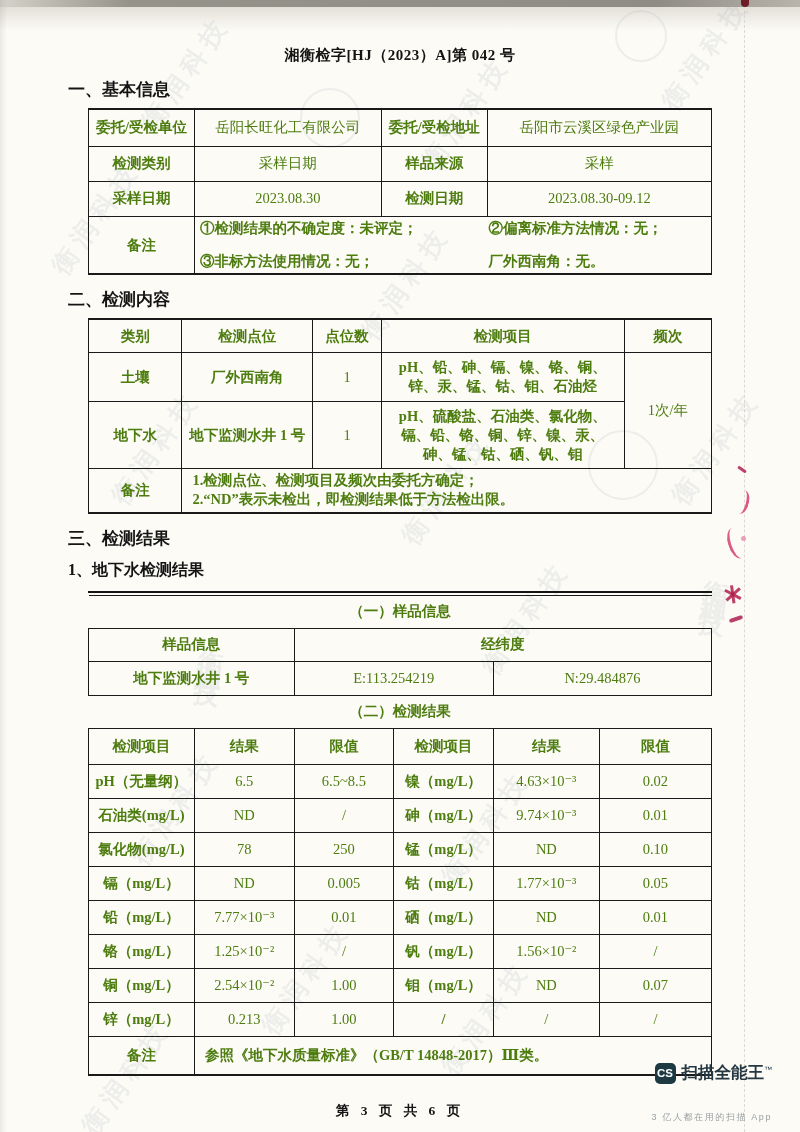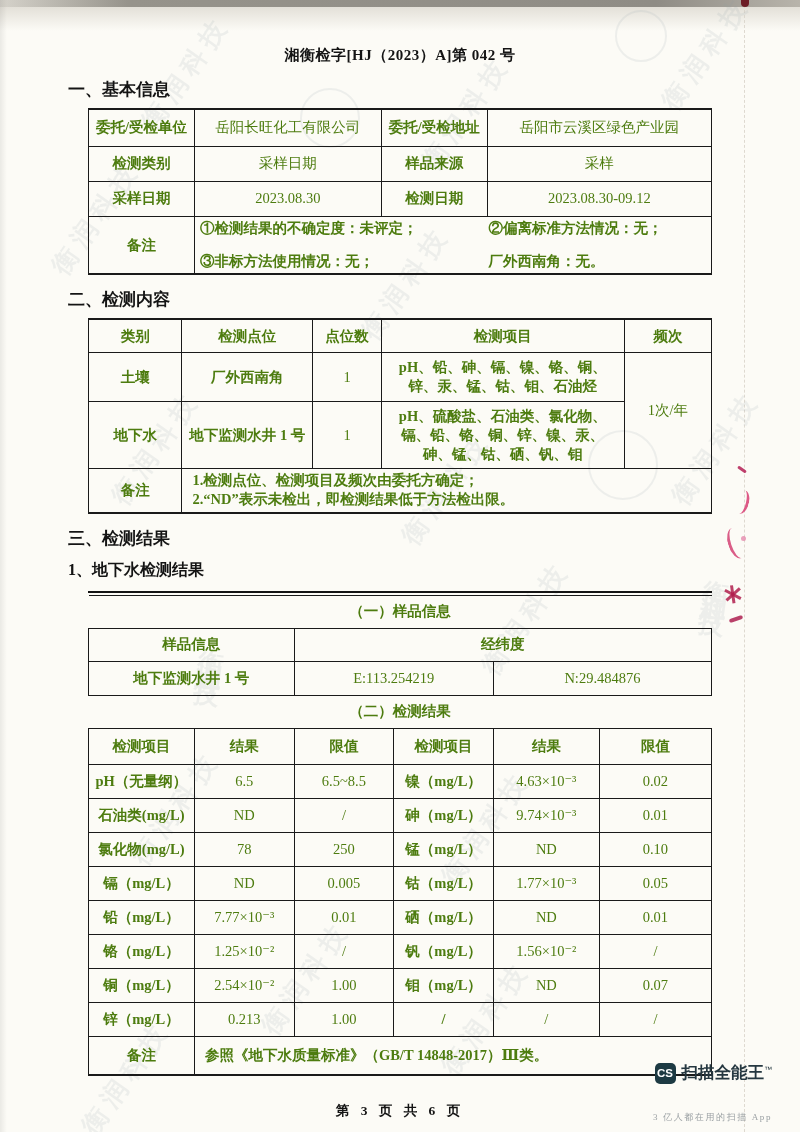--- a/index.html
+++ b/index.html
@@ -74,21 +74,21 @@
   
   .cs-wrap{position:absolute;right:28px;bottom:8px;display:flex;
     flex-direction:column;align-items:flex-end;
     font-family:"Liberation Sans","DejaVu Sans",sans-serif;gap:24px;}
   .cs-row{display:flex;align-items:center;gap:6px;}
   .cs-icon{width:21px;height:21px;border-radius:5px;background:#1d3a43;
     color:#fff;font-size:11.5px;font-weight:700;display:flex;
     align-items:center;justify-content:center;}
   .cs-name{font-size:16.5px;font-weight:700;color:#253740;}
   .cs-tm{font-size:8px;vertical-align:super;color:#253740;}
-  .cs-tag{font-size:9px;color:#9aa0a3;letter-spacing:1.6px;margin-top:3px;font-family:Liberation Serif, serif;}
+  .cs-tag{font-size:9px;color:#9aa0a3;letter-spacing:1.6px;margin-top:3px;}
 </style>
 </head>
 <body>
 
 <div class="page">
 
   <div class="scan-top"></div>
   <div class="scan-top-fade"></div>
   <div class="left-shadow"></div>
   <div class="fold-line"></div>

